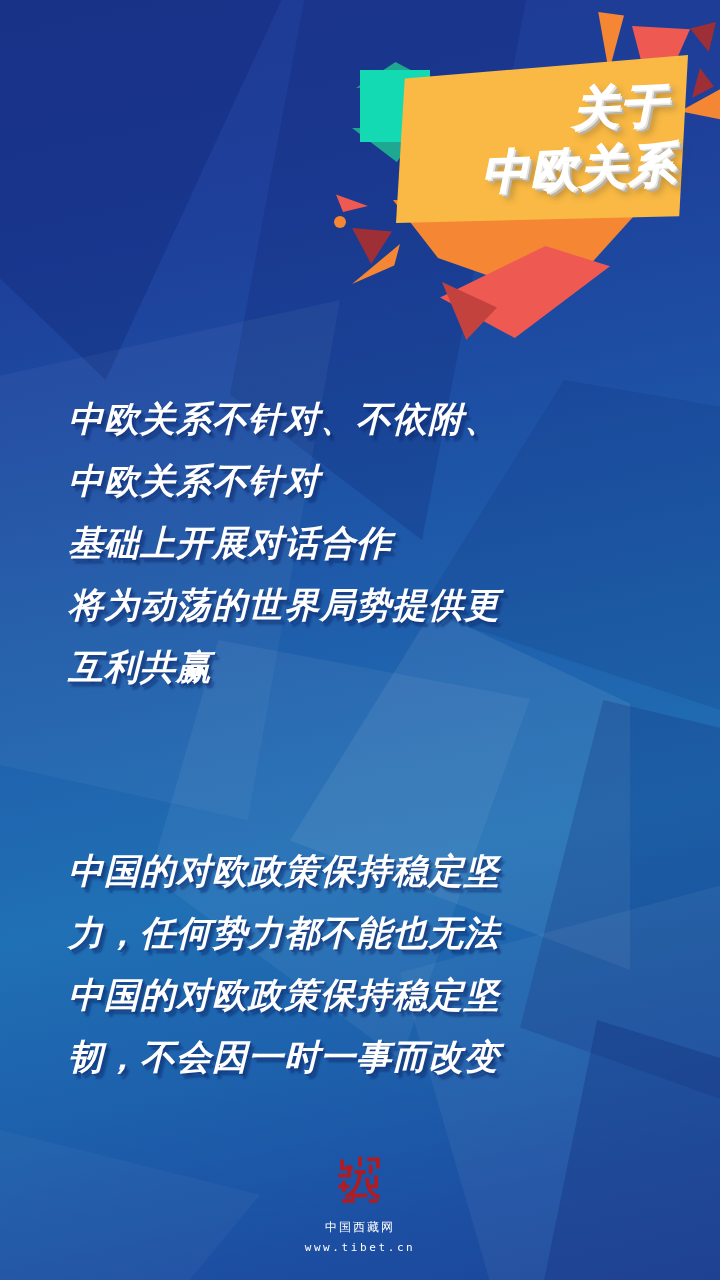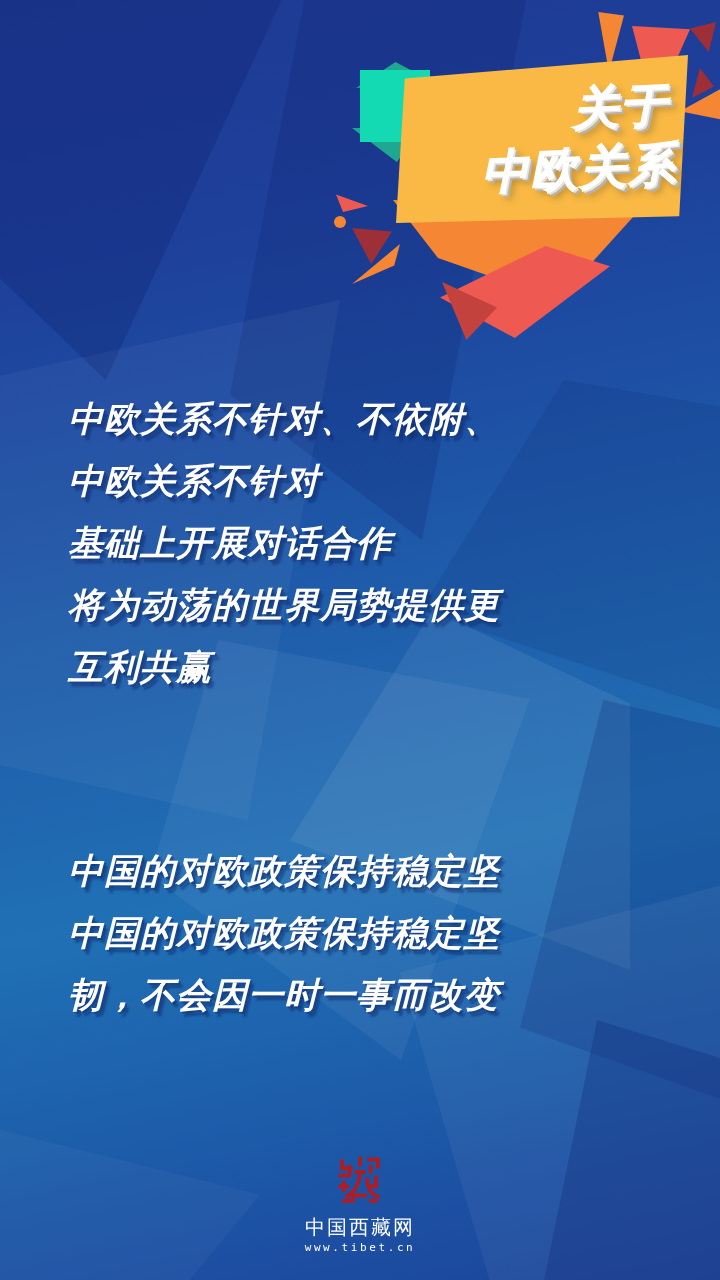--- a/index.html
+++ b/index.html
@@ -171,21 +171,21 @@
     z-index:7;
   }
   .logo-mark {
     width:54px; height:54px;
     margin:0 auto 8px auto;
     display:block;
   }
   .site-name {
     font-family:"DejaVu Sans","Liberation Sans",sans-serif;
     color:#ffffff;
-    font-size:20px;
+    font-size:12px;
     letter-spacing:2px;
     line-height:22px;
   }
   .site-url {
     font-family:"DejaVu Sans Mono","Liberation Mono",monospace;
     color:#ffffff;
     font-size:11px;
     letter-spacing:2.6px;
     line-height:16px;
     margin-top:2px;
@@ -234,20 +234,21 @@
   <div class="body-block" id="para1">
     <div class="body-line">中欧关系不针对、不依附、</div>
     <div class="body-line">中欧关系不针对</div>
     <div class="body-line">基础上开展对话合作</div>
     <div class="body-line">将为动荡的世界局势提供更</div>
     <div class="body-line">互利共赢</div>
   </div>
 
   <div class="body-block" id="para2">
     <div class="body-line">中国的对欧政策保持稳定坚</div>
+    <div class="body-line">力，任何势力都不能也无法</div>
     <div class="body-line">中国的对欧政策保持稳定坚</div>
     <div class="body-line">韧，不会因一时一事而改变</div>
   </div>
 
   <div class="footer">
     <svg class="logo-mark" viewBox="0 0 60 60">
       <g fill="none" stroke="#b01c22" stroke-width="4.2">
         <path d="M10 6 L10 16 L22 16"></path>
         <path d="M30 3 L30 14"></path>
         <path d="M38 6 L50 6 L50 16"></path>

